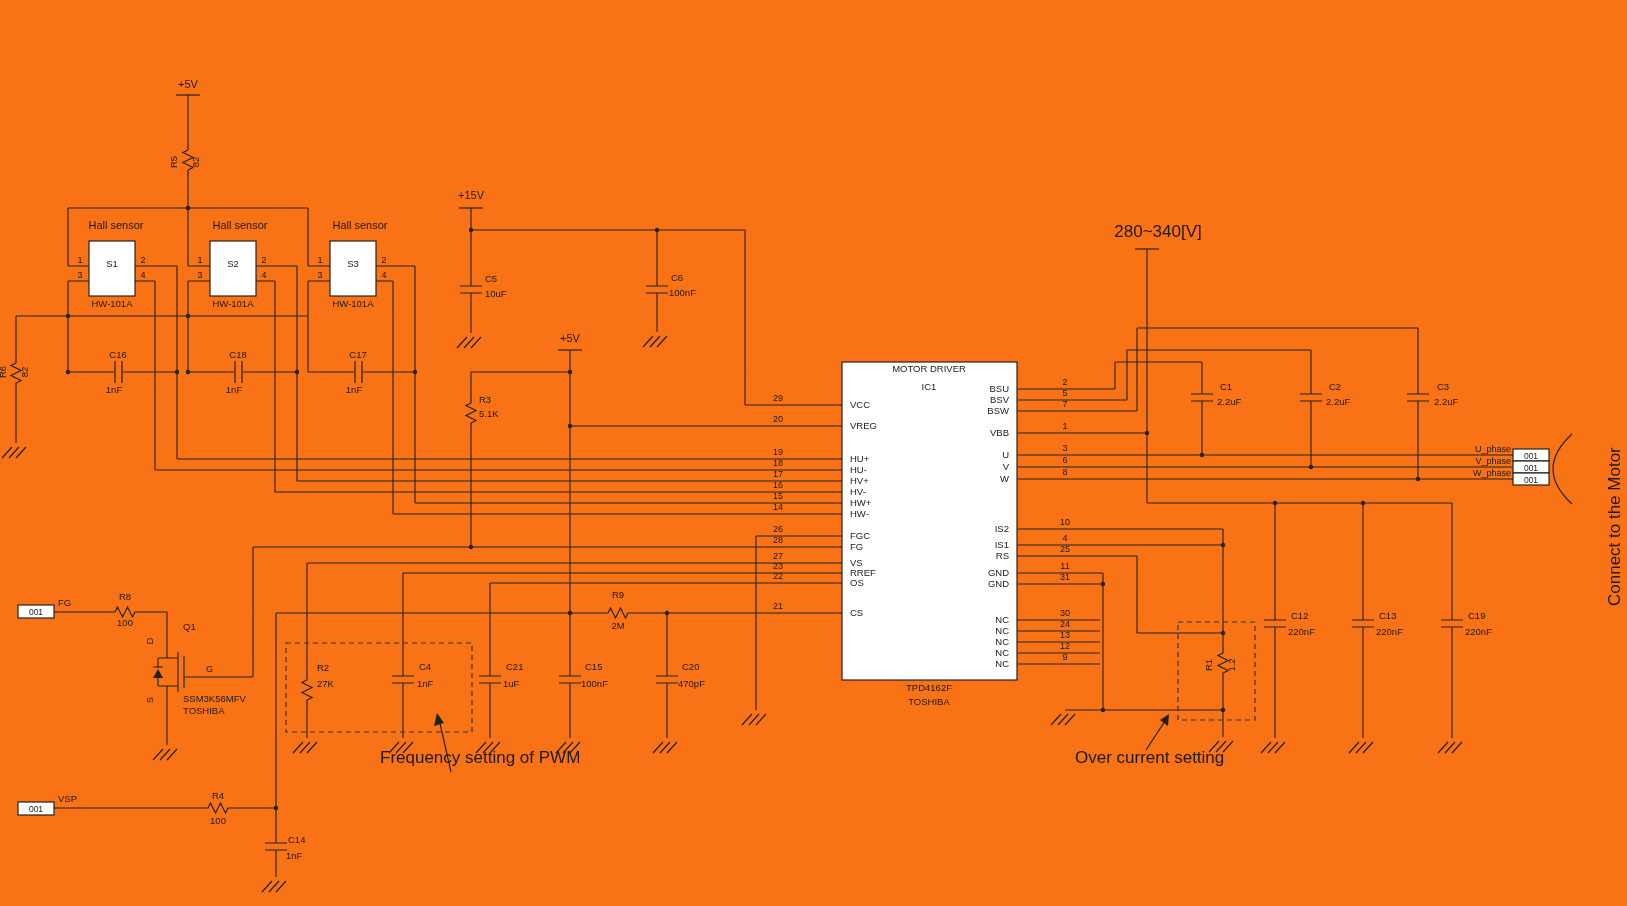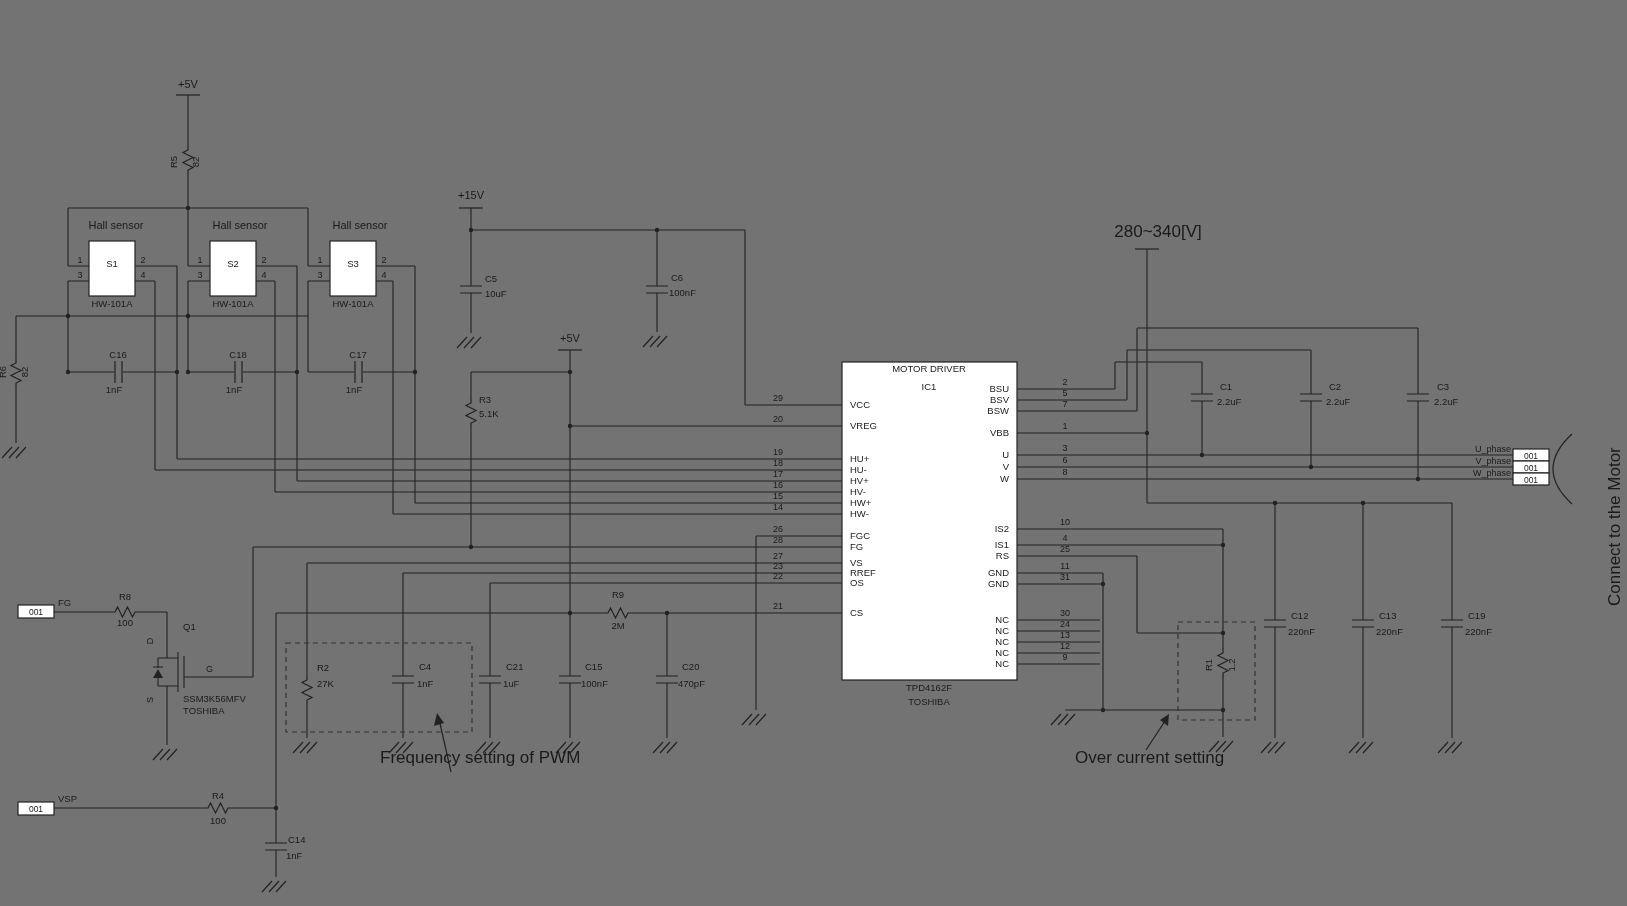--- a/index.html
+++ b/index.html
@@ -1,16 +1,16 @@
 <!DOCTYPE html>
 <html><head>
 <meta charset="utf-8">
 <style>
   html,body{margin:0;padding:0;background:#fff}
-  .stage{position:relative;width:1627px;height:906px;background:#737373;overflow:hidden}
+  .stage{position:relative;width:1627px;height:906px;background:#f97316;overflow:hidden}
   svg{display:block}
   .w path{stroke:#222;stroke-width:1.1;fill:none}
   .sym{stroke:#222;stroke-width:1.2;fill:none}
   .box{stroke:#222;stroke-width:1.2;fill:#fff}
   .dash{stroke:#333;stroke-width:1.2;fill:none;stroke-dasharray:5 4}
   .dot{fill:#222}
   .fillb{fill:#222;stroke:none}
   text{font-family:"Liberation Sans","DejaVu Sans",sans-serif;fill:#1a1a1a}
   .t8{font-size:8.5px}
   .t9{font-size:9px}

